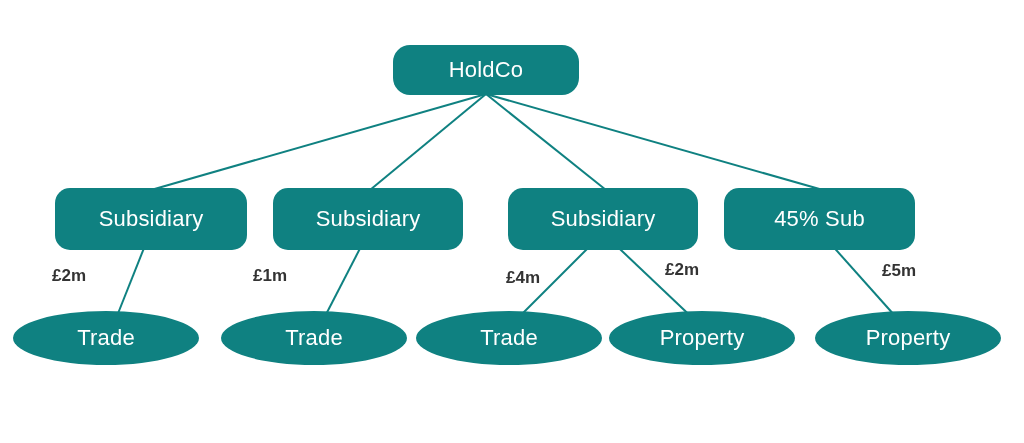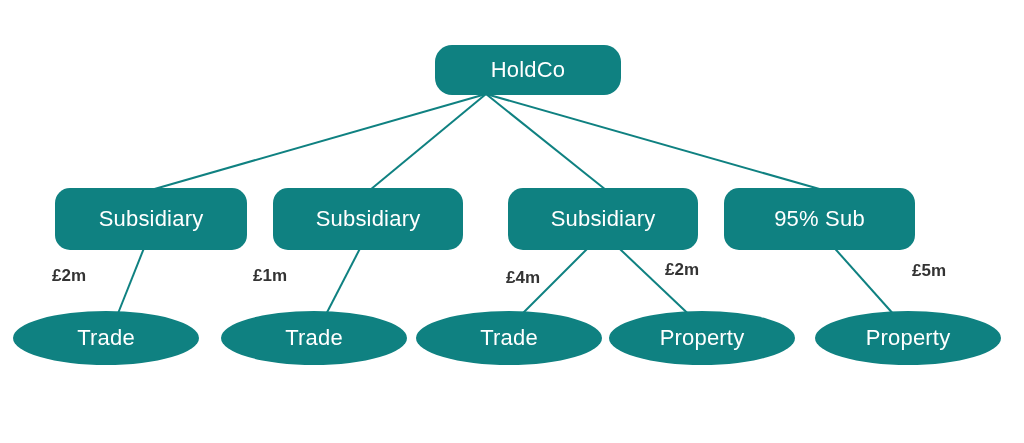--- a/index.html
+++ b/index.html
@@ -11,39 +11,39 @@
   }
   *{margin:0;padding:0;box-sizing:border-box;}
   html,body{width:1024px;height:443px;background:var(--background);
     font-family:"Liberation Sans", sans-serif;}
   #canvas{position:relative;width:1024px;height:443px;background:var(--background);overflow:hidden;}
   #lines{position:absolute;left:0;top:0;width:1024px;height:443px;}
   .connector{stroke:var(--connector);stroke-width:2;fill:none;}
   .node{position:absolute;display:flex;align-items:center;justify-content:center;
     background:var(--node-fill);color:var(--node-text);font-size:22px;line-height:1;
     letter-spacing:0.2px;}
-  .box{border-radius:17px;margin-left:42px;}
+  .box{border-radius:17px;}
   .root-box{left:393px;top:45px;width:186px;height:50px;}
   .sub-box{top:188px;height:62px;border-radius:15px;}
   .sub-1{left:55px;width:192px;}
   .sub-2{left:273px;width:190px;}
   .sub-3{left:508px;width:190px;}
   .sub-4{left:724px;width:191px;}
   .ellipse{top:311px;width:186px;height:54px;border-radius:50%;}
   .leaf-1{left:13px;}
   .leaf-2{left:221px;}
   .leaf-3{left:416px;}
   .leaf-4{left:609px;}
   .leaf-5{left:815px;}
   .edge-label{position:absolute;font-size:17px;font-weight:700;color:var(--edge-label-text);line-height:1;}
   .el-1{left:52px;top:267px;}
   .el-2{left:253px;top:267px;}
   .el-3{left:506px;top:269px;text-align:center;}
   .el-4{left:665px;top:261px;}
-  .el-5{left:912px;top:262px;}
+  .el-5{left:882px;top:262px;}
 </style>
 </head>
 <body>
 
 <div id="canvas">
 
   <svg id="lines" viewBox="0 0 1024 443" xmlns="http://www.w3.org/2000/svg">
     <line class="connector" x1="486" y1="94" x2="151" y2="190"></line>
     <line class="connector" x1="486" y1="94" x2="370" y2="190"></line>
     <line class="connector" x1="486" y1="94" x2="606" y2="190"></line>
@@ -53,21 +53,21 @@
     <line class="connector" x1="603" y1="233" x2="511" y2="325"></line>
     <line class="connector" x1="603" y1="233" x2="700" y2="325"></line>
     <line class="connector" x1="821" y1="233" x2="904" y2="326"></line>
   </svg>
 
   <div class="node box root-box">HoldCo</div>
 
   <div class="node sub-box sub-1">Subsidiary</div>
   <div class="node sub-box sub-2">Subsidiary</div>
   <div class="node sub-box sub-3">Subsidiary</div>
-  <div class="node sub-box sub-4">95% Sub</div>
+  <div class="node sub-box sub-4">45% Sub</div>
 
   <div class="node ellipse leaf-1">Trade</div>
   <div class="node ellipse leaf-2">Trade</div>
   <div class="node ellipse leaf-3">Trade</div>
   <div class="node ellipse leaf-4">Property</div>
   <div class="node ellipse leaf-5">Property</div>
 
   <div class="edge-label el-1">£2m</div>
   <div class="edge-label el-2">£1m</div>
   <div class="edge-label el-3">£4m</div>

